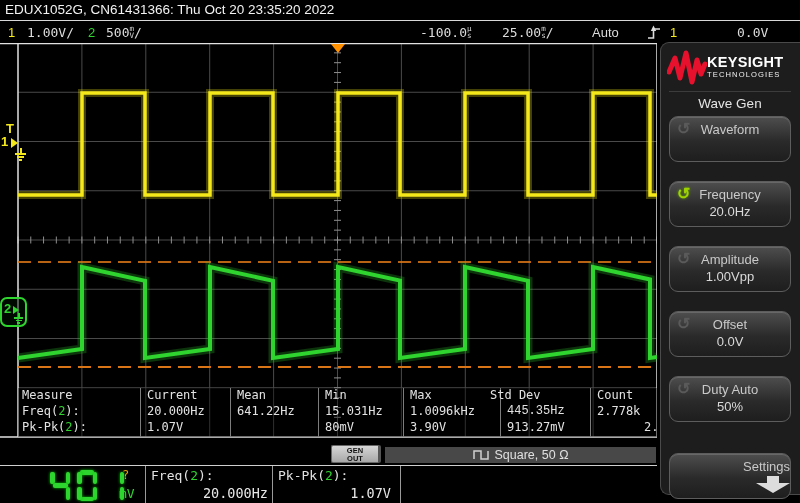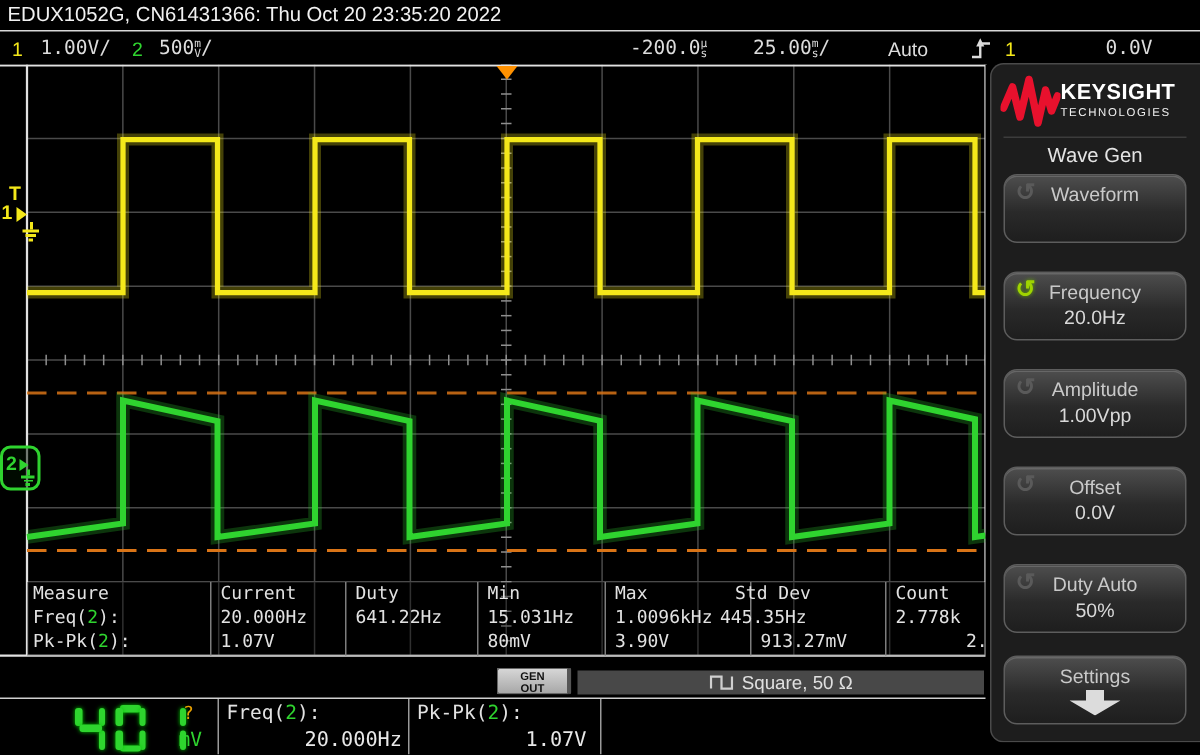--- a/index.html
+++ b/index.html
@@ -89,21 +89,21 @@
   </div>
 
   <div id="chanbar">
     <span style="left:8px" class="ch1c">1</span>
     <span style="left:27px" class="ltgray mono"><b style="font-weight:normal">1.00</b><b style="font-weight:normal">V</b><b style="font-weight:normal">/</b></span>
     <span style="left:88px" class="ch2c">2</span>
     <span style="left:106px" class="ltgray mono"><b style="font-weight:normal">500</b><span class="stack" style="position:static">
           <b style="font-weight:normal">m</b>
           <b style="font-weight:normal">V</b>
         </span><b style="font-weight:normal">/</b></span>
-    <span style="left:420px" class="ltgray mono"><b style="font-weight:normal">-200.0</b><span class="stack" style="position:static">
+    <span style="left:420px" class="ltgray mono"><b style="font-weight:normal">-100.0</b><span class="stack" style="position:static">
           <b style="font-weight:normal">µ</b>
           <b style="font-weight:normal">s</b>
         </span></span>
     <span style="left:502px" class="ltgray mono"><b style="font-weight:normal">25.00</b><span class="stack" style="position:static">
           <b style="font-weight:normal">m</b>
           <b style="font-weight:normal">s</b>
         </span><b style="font-weight:normal">/</b></span>
     <span style="left:592px" class="ltgray">Auto</span>
     <span style="left:648px;top:2px">
       <svg width="13" height="17" viewBox="0 0 13 17">
@@ -256,31 +256,31 @@
     </div>
     <div id="measure">
         <div class="vsep" style="left: 122px;"></div>
         <div class="vsep" style="left: 212px;"></div>
         <div class="vsep" style="left: 300px;"></div>
         <div class="vsep" style="left: 385px;"></div>
         <div class="vsep" style="left: 482px;"></div>
         <div class="vsep" style="left: 572px;"></div>
         <div class="cell" style="left: 4px; top: 0px;">Measure</div>
         <div class="cell" style="left: 129px; top: 0px;">Current</div>
-        <div class="cell" style="left: 219px; top: 0px;">Duty</div>
+        <div class="cell" style="left: 219px; top: 0px;">Mean</div>
         <div class="cell" style="left: 307px; top: 0px;">Min</div>
         <div class="cell" style="left: 392px; top: 0px;">Max</div>
         <div class="cell" style="left: 472px; top: 0px;">Std Dev</div>
         <div class="cell" style="left: 579px; top: 0px;">Count</div>
         <div class="cell" style="left: 4px; top: 16px;">Freq(<span class="chref">2</span>):</div>
         <div class="cell" style="left: 129px; top: 16px;">20.000Hz</div>
         <div class="cell" style="left: 219px; top: 16px;">641.22Hz</div>
         <div class="cell" style="left: 307px; top: 16px;">15.031Hz</div>
         <div class="cell" style="left: 392px; top: 16px;">1.0096kHz</div>
-        <div class="cell" style="left: 462px; top: 16px;">445.35Hz</div>
+        <div class="cell" style="left: 489px; top: 16px; font-family: Liberation Mono, monospace;">445.35Hz</div>
         <div class="cell" style="left: 579px; top: 16px;">2.778k</div>
         <div class="cell" style="left: 4px; top: 32px;">Pk-Pk(<span class="chref">2</span>):</div>
         <div class="cell" style="left: 129px; top: 32px;">1.07V</div>
         <div class="cell" style="left: 219px; top: 32px; margin-top: 24px;">2.2227V</div>
         <div class="cell" style="left: 307px; top: 32px;">80mV</div>
         <div class="cell" style="left: 392px; top: 32px;">3.90V</div>
         <div class="cell" style="left: 489px; top: 32px;">913.27mV</div>
         <div class="cell" style="left: 579px; top: 32px; margin-left: 47px;">2.999k</div>
       </div>
   </div>
@@ -358,21 +358,21 @@
         <div class="skbtn" style="top: 268px;">
           <span class="knob inactive">↺</span>
           <div class="lbl">Offset</div>
           <div class="val">0.0V</div>
         </div>
         <div class="skbtn" style="top: 333px;">
           <span class="knob inactive">↺</span>
           <div class="lbl">Duty Auto</div>
           <div class="val">50%</div>
         </div>
-        <div class="skbtn" style="top: 394px;">
+        <div class="skbtn" style="top: 410px; text-align: right;">
 
           <div class="lbl">Settings</div>
           <div class="val"><svg width="34" height="17" viewBox="0 0 34 17">
               <path d="M11 0 H23 V7 H34 L17 17 L0 7 H11 Z" fill="#dcdcdc"></path>
             </svg></div>
         </div>
       </div>
   </div>
 
 </div>

